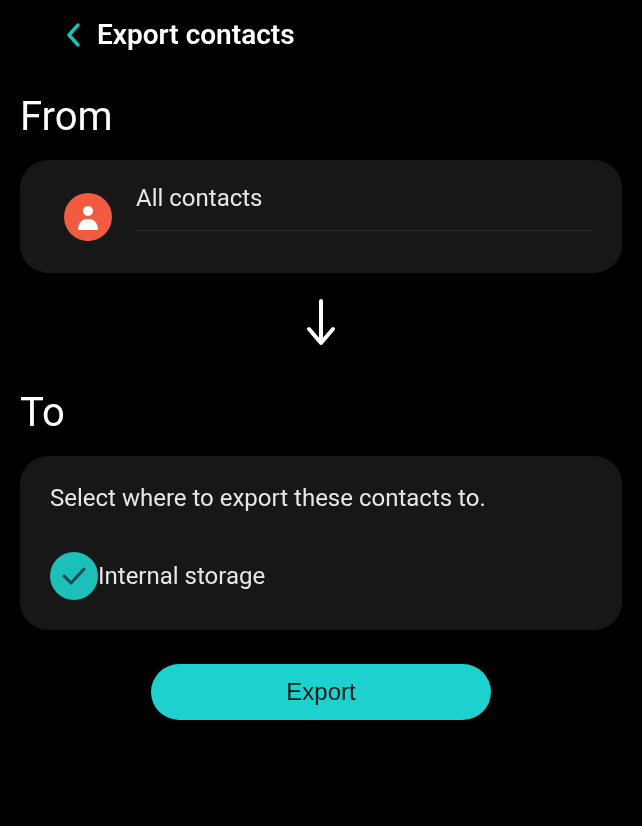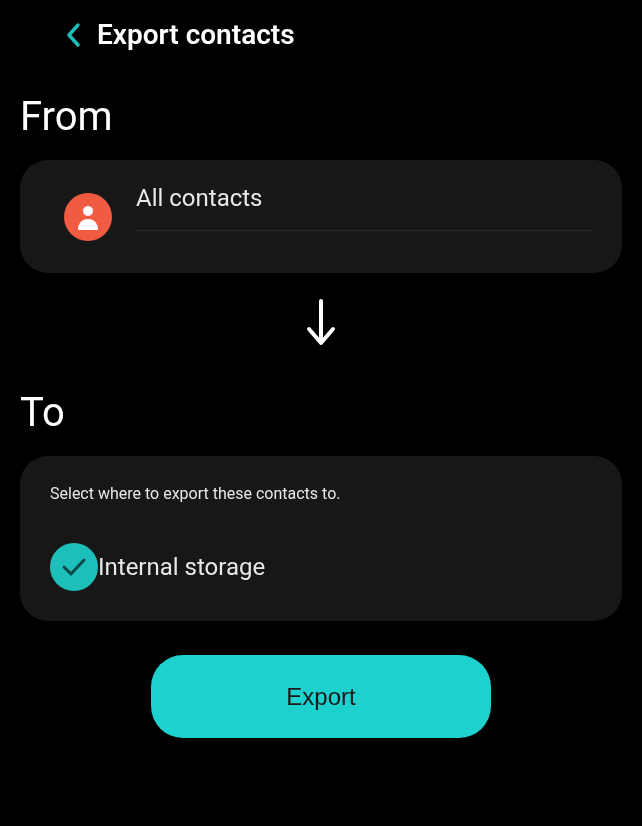--- a/index.html
+++ b/index.html
@@ -78,21 +78,21 @@
     }
     .arrow-section {
       display: flex;
       justify-content: center;
       padding: 24px 0 12px 0;
     }
     .to-card {
       padding: 28px 30px 30px 30px;
     }
     .to-instruction {
-      font-size: 16px;
+      font-size: 24px;
       color: #e8e8e8;
       margin-bottom: 40px;
     }
     .to-option {
       display: flex;
       align-items: center;
     }
     .check-circle {
       width: 48px;
       height: 48px;
@@ -104,21 +104,21 @@
       flex-shrink: 0;
     }
     .option-label {
       font-size: 24px;
       color: #e8e8e8;
     }
     .export-button {
       display: block;
       margin: 34px auto 0;
       width: 340px;
-      height: 83px;
+      height: 56px;
       background: #1dd1ce;
       border: none;
       border-radius: 32px;
       color: #1a1a1a;
       font-size: 24px;
       font-weight: 500;
       cursor: pointer;
     }
   </style>
 </head>

